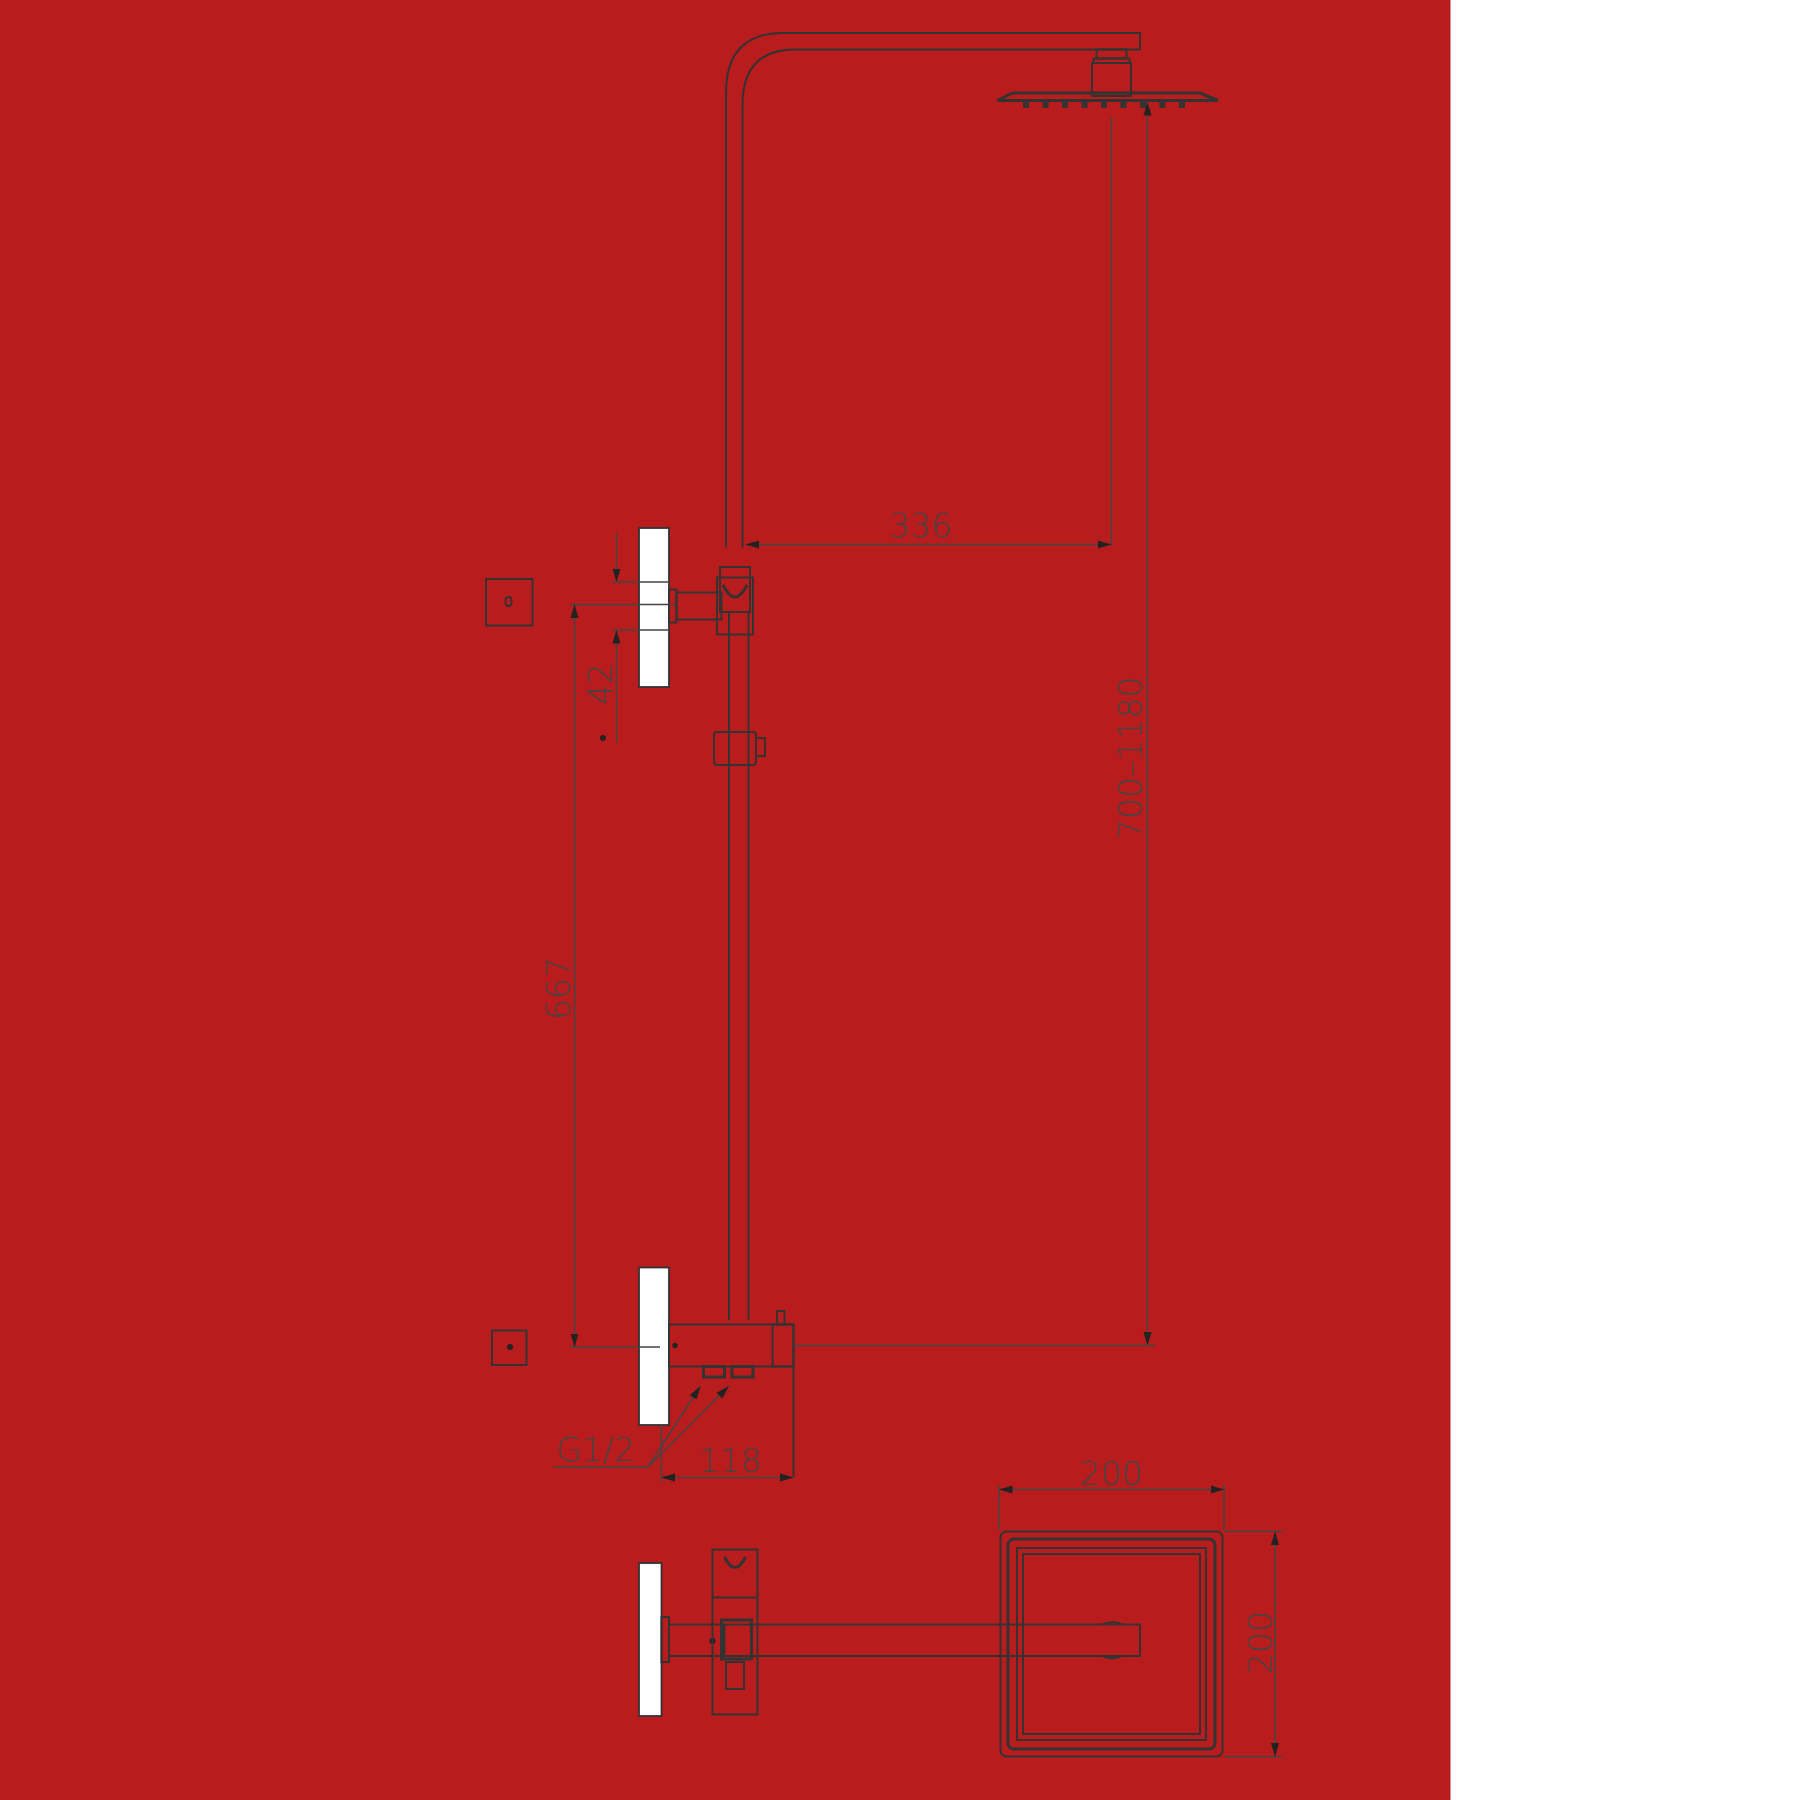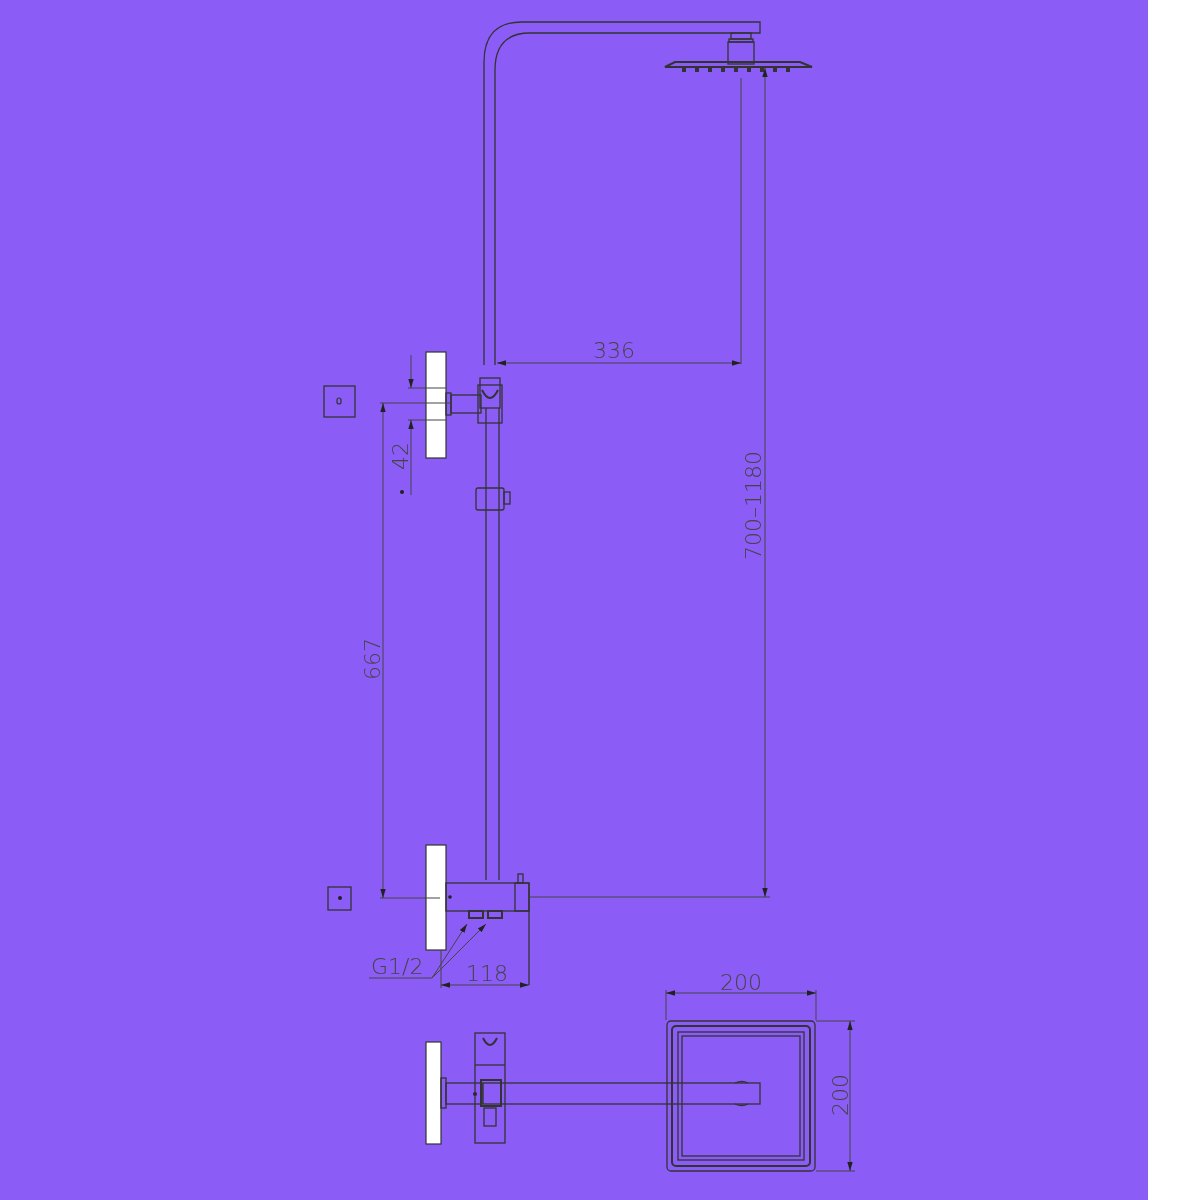--- a/index.html
+++ b/index.html
@@ -1,16 +1,16 @@
 <!DOCTYPE html>
 <html><head>
   <meta charset="utf-8">
   <style>
     html, body { margin: 0; padding: 0; background: #ffffff; }
-    #canvas { position: relative; width: 1148px; height: 1200px; background: #8b5cf6; overflow: hidden; }
+    #canvas { position: relative; width: 967px; height: 1200px; background: #b91c1c; overflow: hidden; }
     svg { position: absolute; left: 0; top: 0; }
     .ln { stroke: #333; stroke-width: 1.3; fill: none; }
     .lnt { stroke: #333; stroke-width: 2; fill: none; }
     .dim { stroke: #444; stroke-width: 1; fill: none; }
     .dimtxt { font-family: "DejaVu Sans", sans-serif; font-size: 22px; fill: #444; font-weight: 300; }
     .wall { fill: #fff; stroke: #333; stroke-width: 1.2; }
     .arr { fill: #222; }
   </style>
 </head>
 <body>

